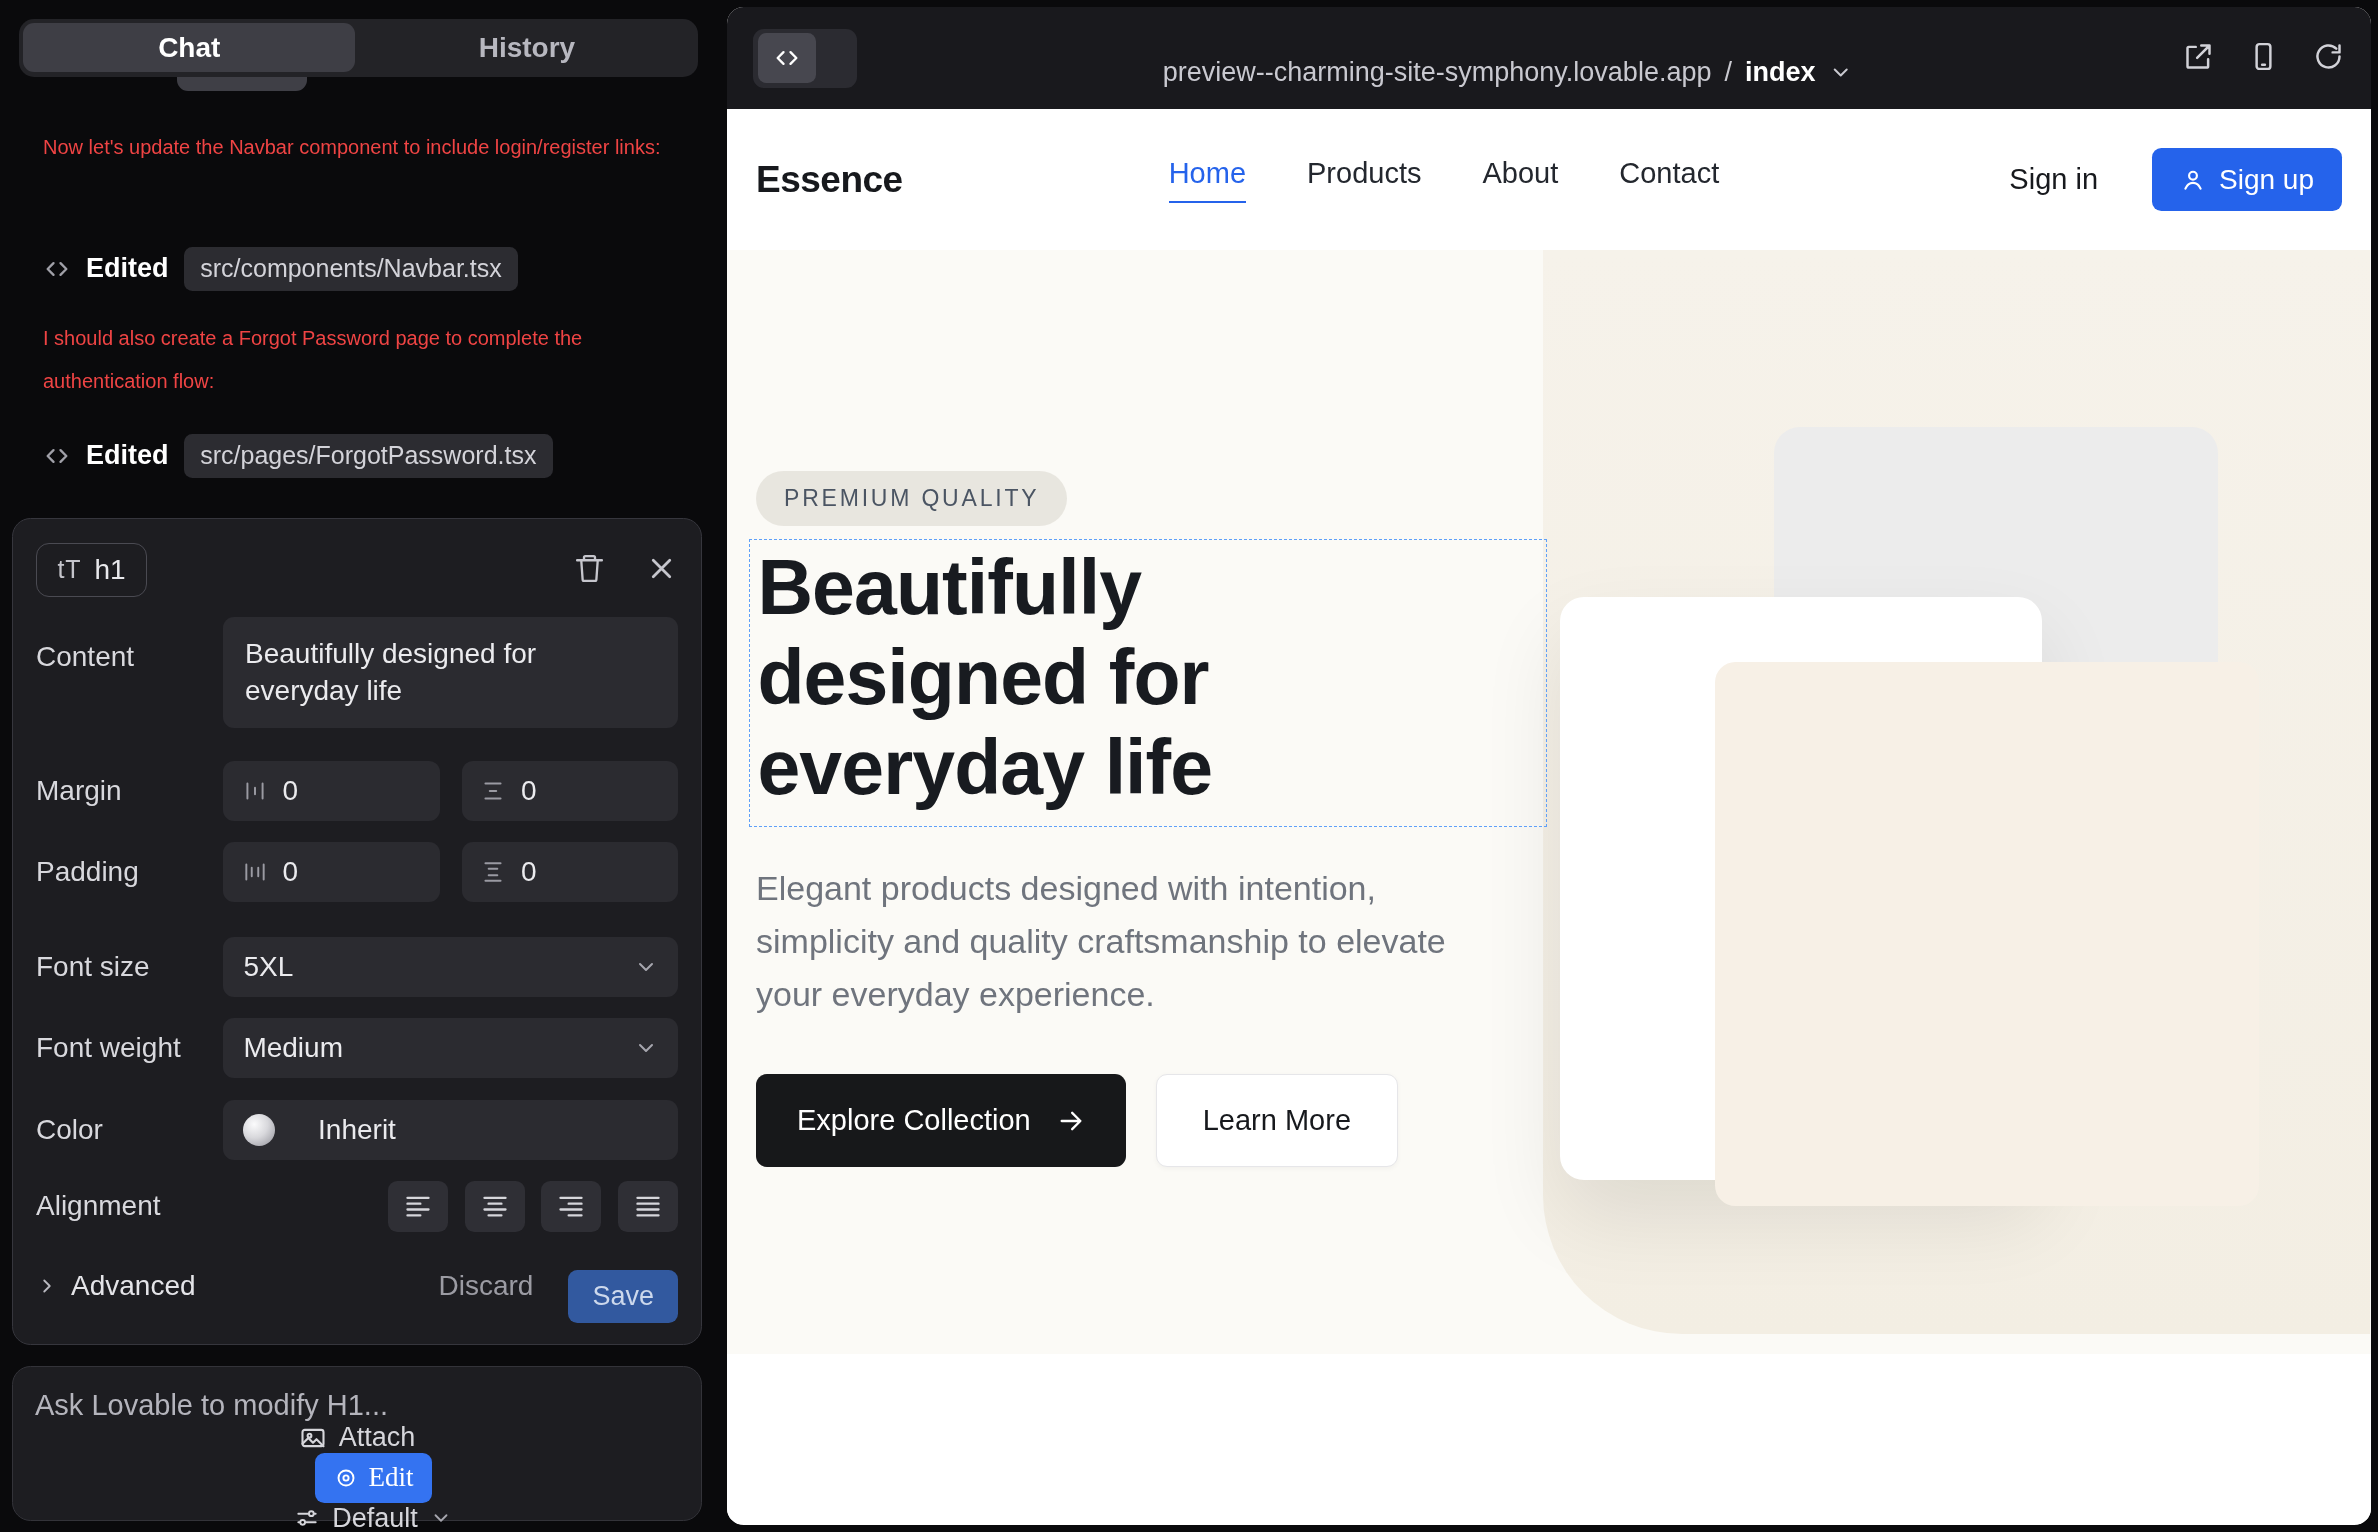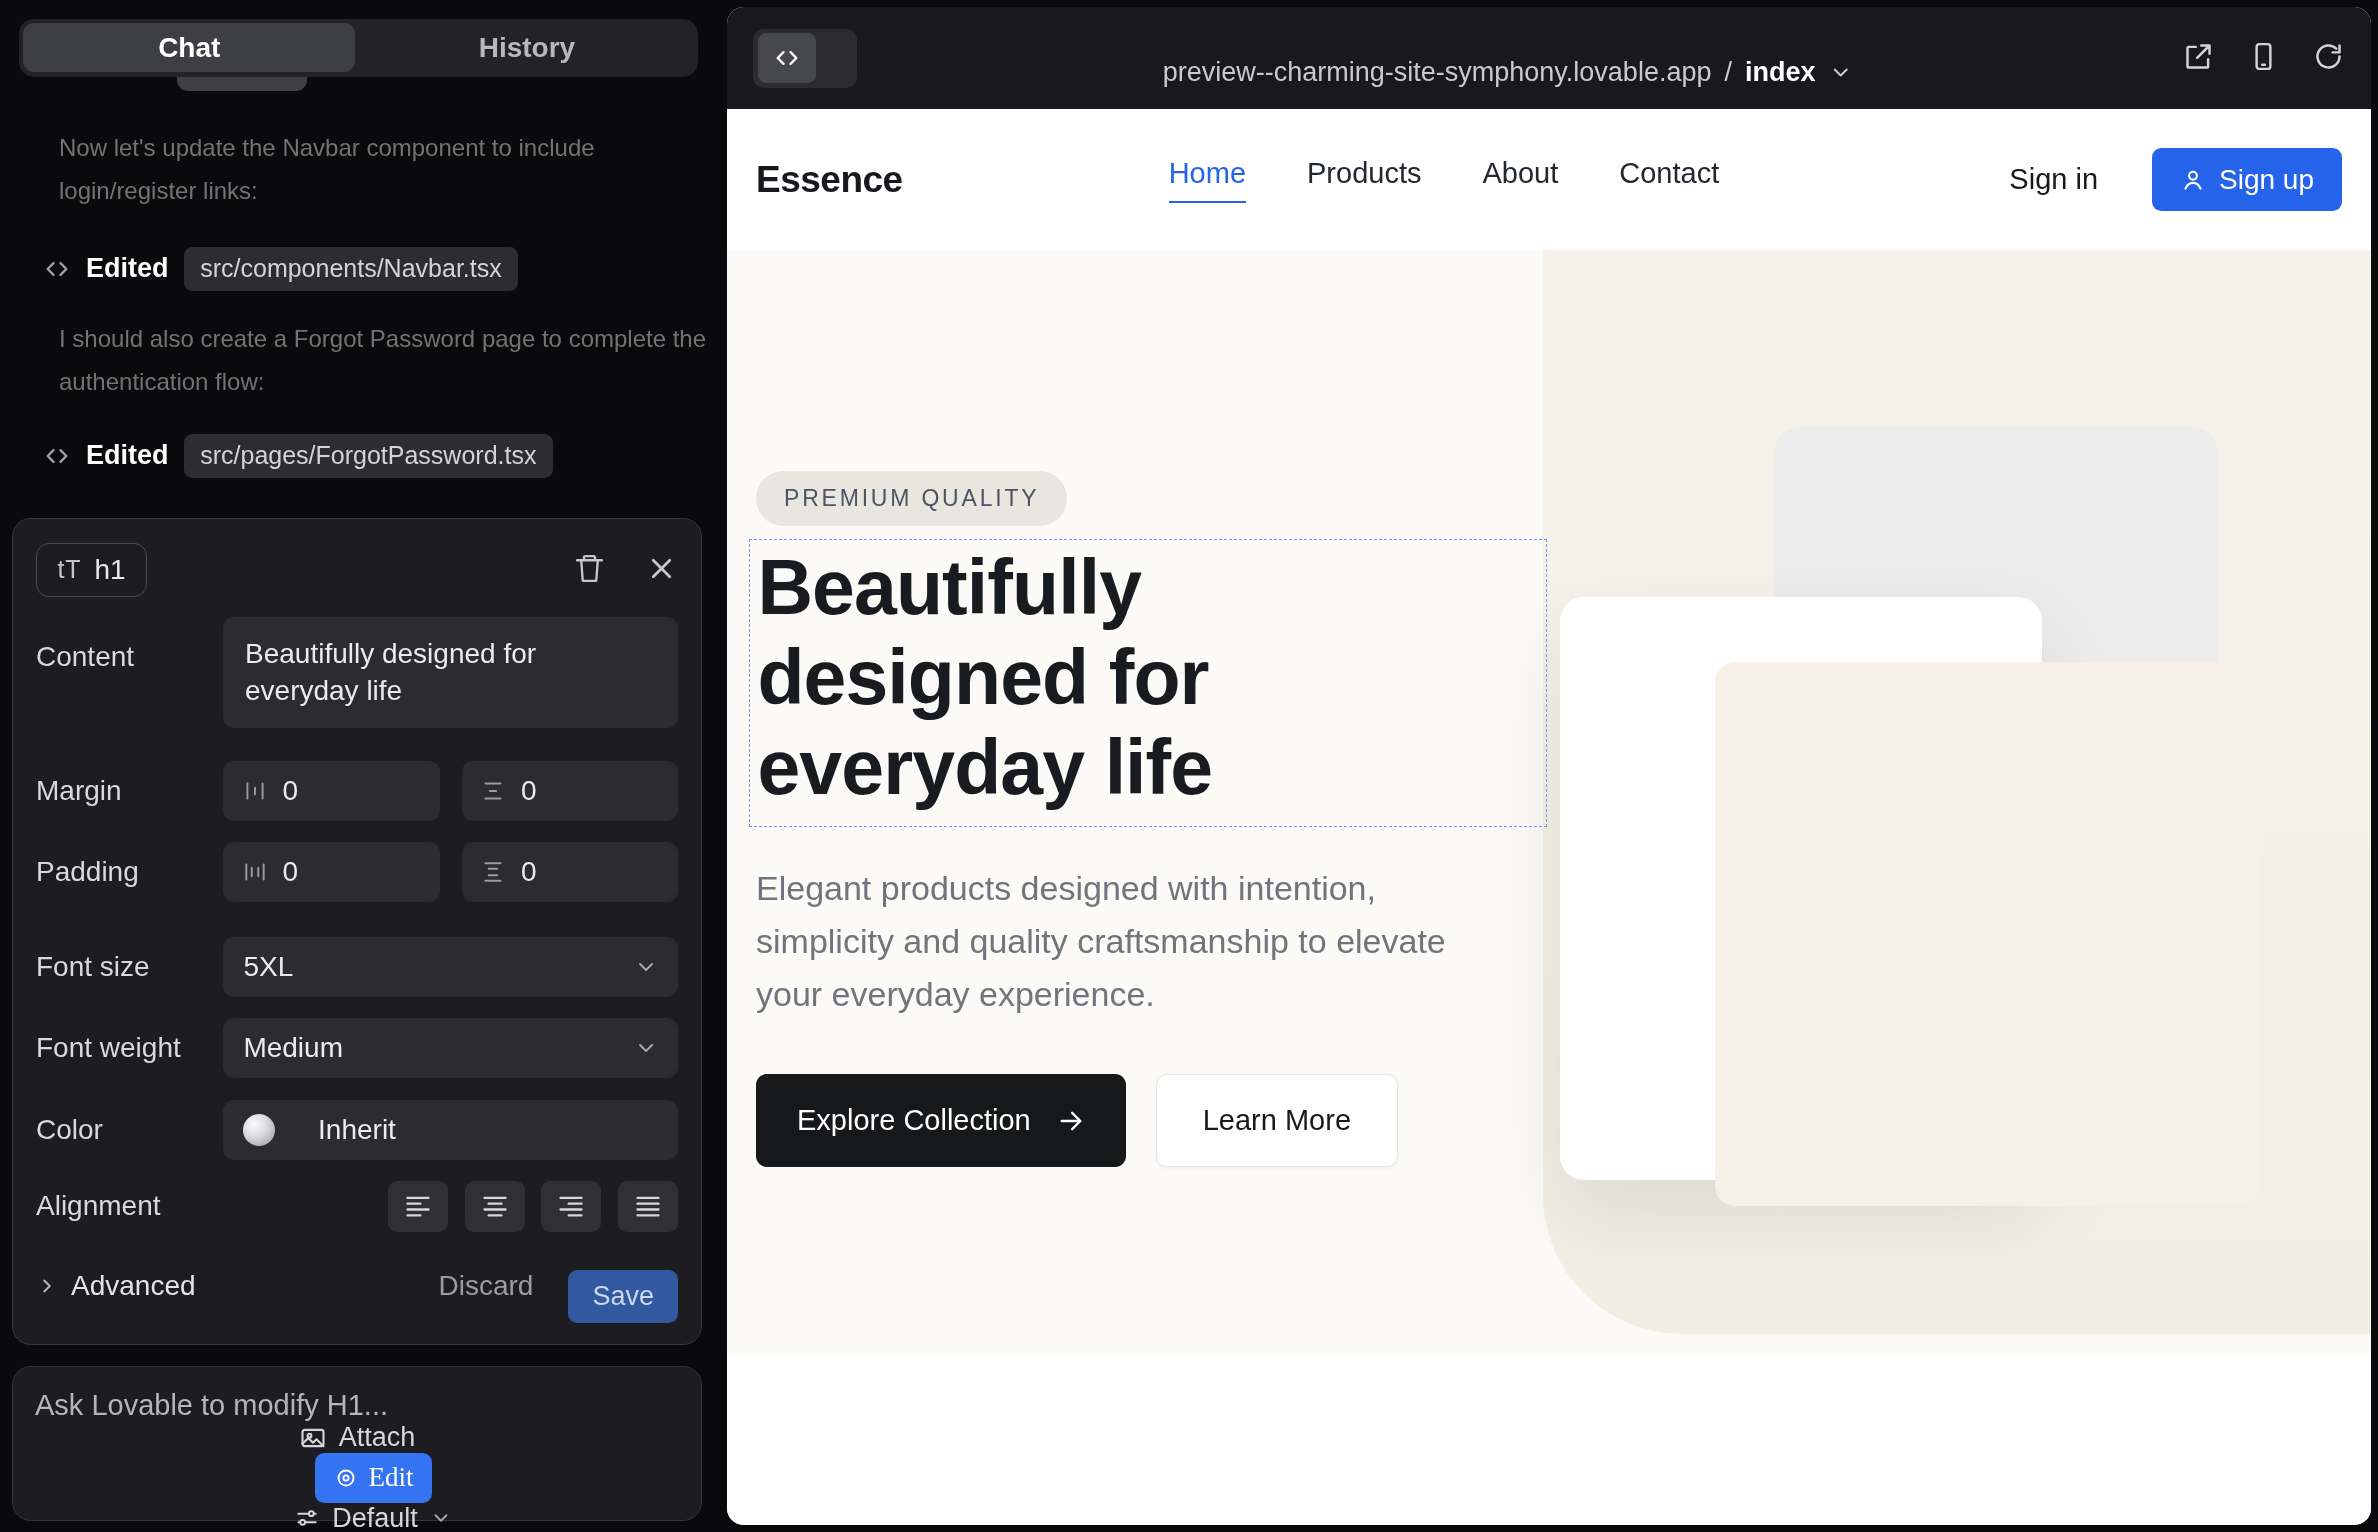--- a/index.html
+++ b/index.html
@@ -20,21 +20,21 @@
   .clipped-chip { position:absolute; left:177px; top:59px; width:130px; height:32px;
     background:#3f3f46; border-radius:11px; z-index:0; }
 
   .tabbar { position:absolute; left:18.6px; top:18.6px; width:679px; height:58px;
     background:#232327; border-radius:15px; padding:4.6px; display:flex; gap:5.6px; z-index:1; }
   .tab { flex:1; border-radius:11px; display:flex; align-items:center; justify-content:center;
     font-size:28px; color:#b7b7bf; cursor:default;font-weight:bold; }
   .tab.active { background:#3e3e45; color:#ffffff; }
 
   .messages { position:absolute; left:0; top:0; width:725px; z-index:0; }
-  .msg { position:absolute; left:59px; width:655px; font-size:24px; line-height:43px; color:#737373; }
+  .msg { position:absolute; left:43px; width:655px; font-size:20px; line-height:43px; color:#ef4444; }
   .edited-row { position:absolute; left:43px; display:flex; align-items:center; gap:15px; }
   .code-ic { color:#a0a0a8; }
   .edited-label { font-size:27px; font-weight:700; color:#ffffff; }
   .file-chip { background:#2c2c31; border-radius:8.3px; padding:7.4px 16.7px; font-size:25px; color:#d3d3d9; }
 
   
   .editor { position:absolute; left:12px; top:518px; width:690px; height:827px;
     background:#1d1d21; border:0.9px solid #36363d; border-radius:18.6px; padding:22px 23px; z-index:2; }
   .ed-head { display:flex; align-items:center; height:57px; }
   .tag-pill { display:flex; align-items:center; gap:13px; border:0.9px solid #4a4a52;

